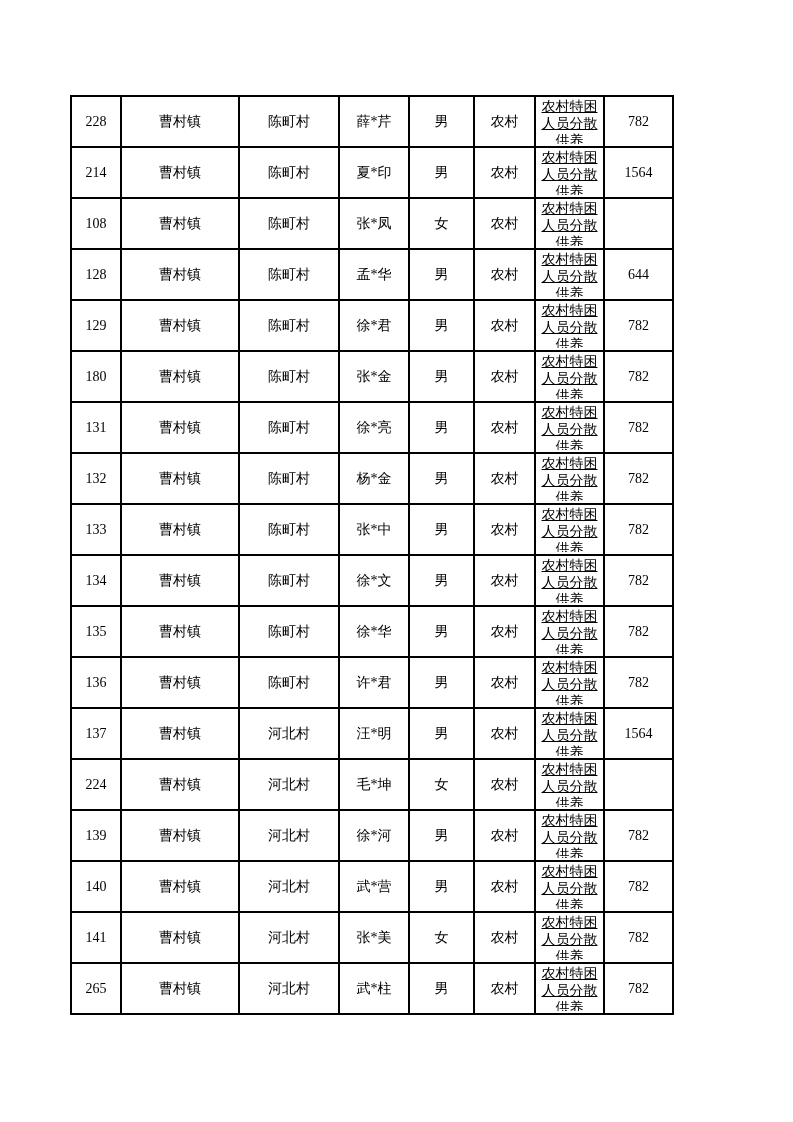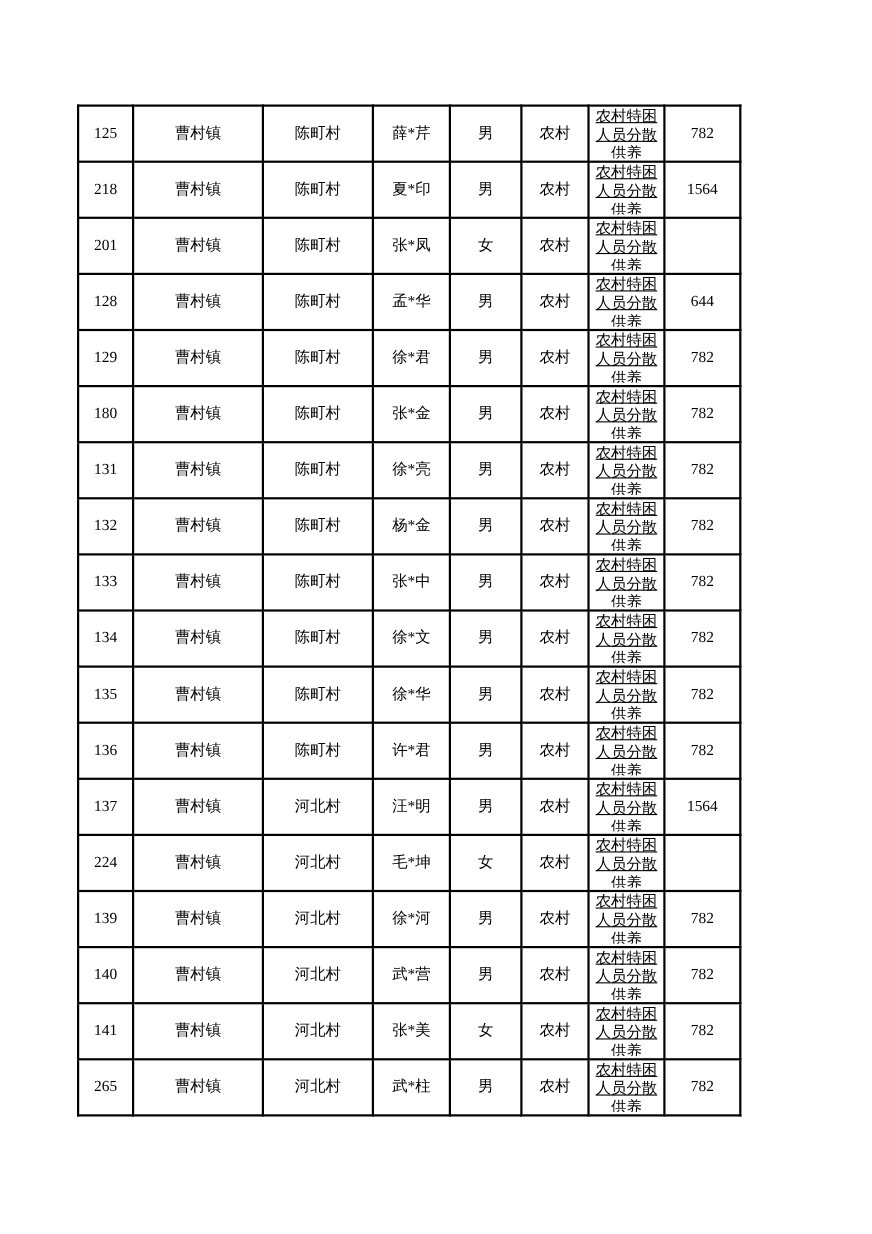--- a/index.html
+++ b/index.html
@@ -68,45 +68,45 @@
       <col class="col-town">
       <col class="col-village">
       <col class="col-name">
       <col class="col-gender">
       <col class="col-area">
       <col class="col-category">
       <col class="col-amount">
     </colgroup>
     <tbody>
         <tr>
-          <td>125</td>
+          <td>228</td>
           <td>曹村镇</td>
           <td>陈町村</td>
           <td>薛*芹</td>
           <td>男</td>
           <td>农村</td>
           <td class="cat">
             <div class="cat-inner">农村特困人员分散供养</div>
           </td>
           <td>782</td>
         </tr>
         <tr>
-          <td>218</td>
+          <td>214</td>
           <td>曹村镇</td>
           <td>陈町村</td>
           <td>夏*印</td>
           <td>男</td>
           <td>农村</td>
           <td class="cat">
             <div class="cat-inner">农村特困人员分散供养</div>
           </td>
           <td>1564</td>
         </tr>
         <tr>
-          <td>201</td>
+          <td>108</td>
           <td>曹村镇</td>
           <td>陈町村</td>
           <td>张*凤</td>
           <td>女</td>
           <td>农村</td>
           <td class="cat">
             <div class="cat-inner">农村特困人员分散供养</div>
           </td>
           <td></td>
         </tr>

